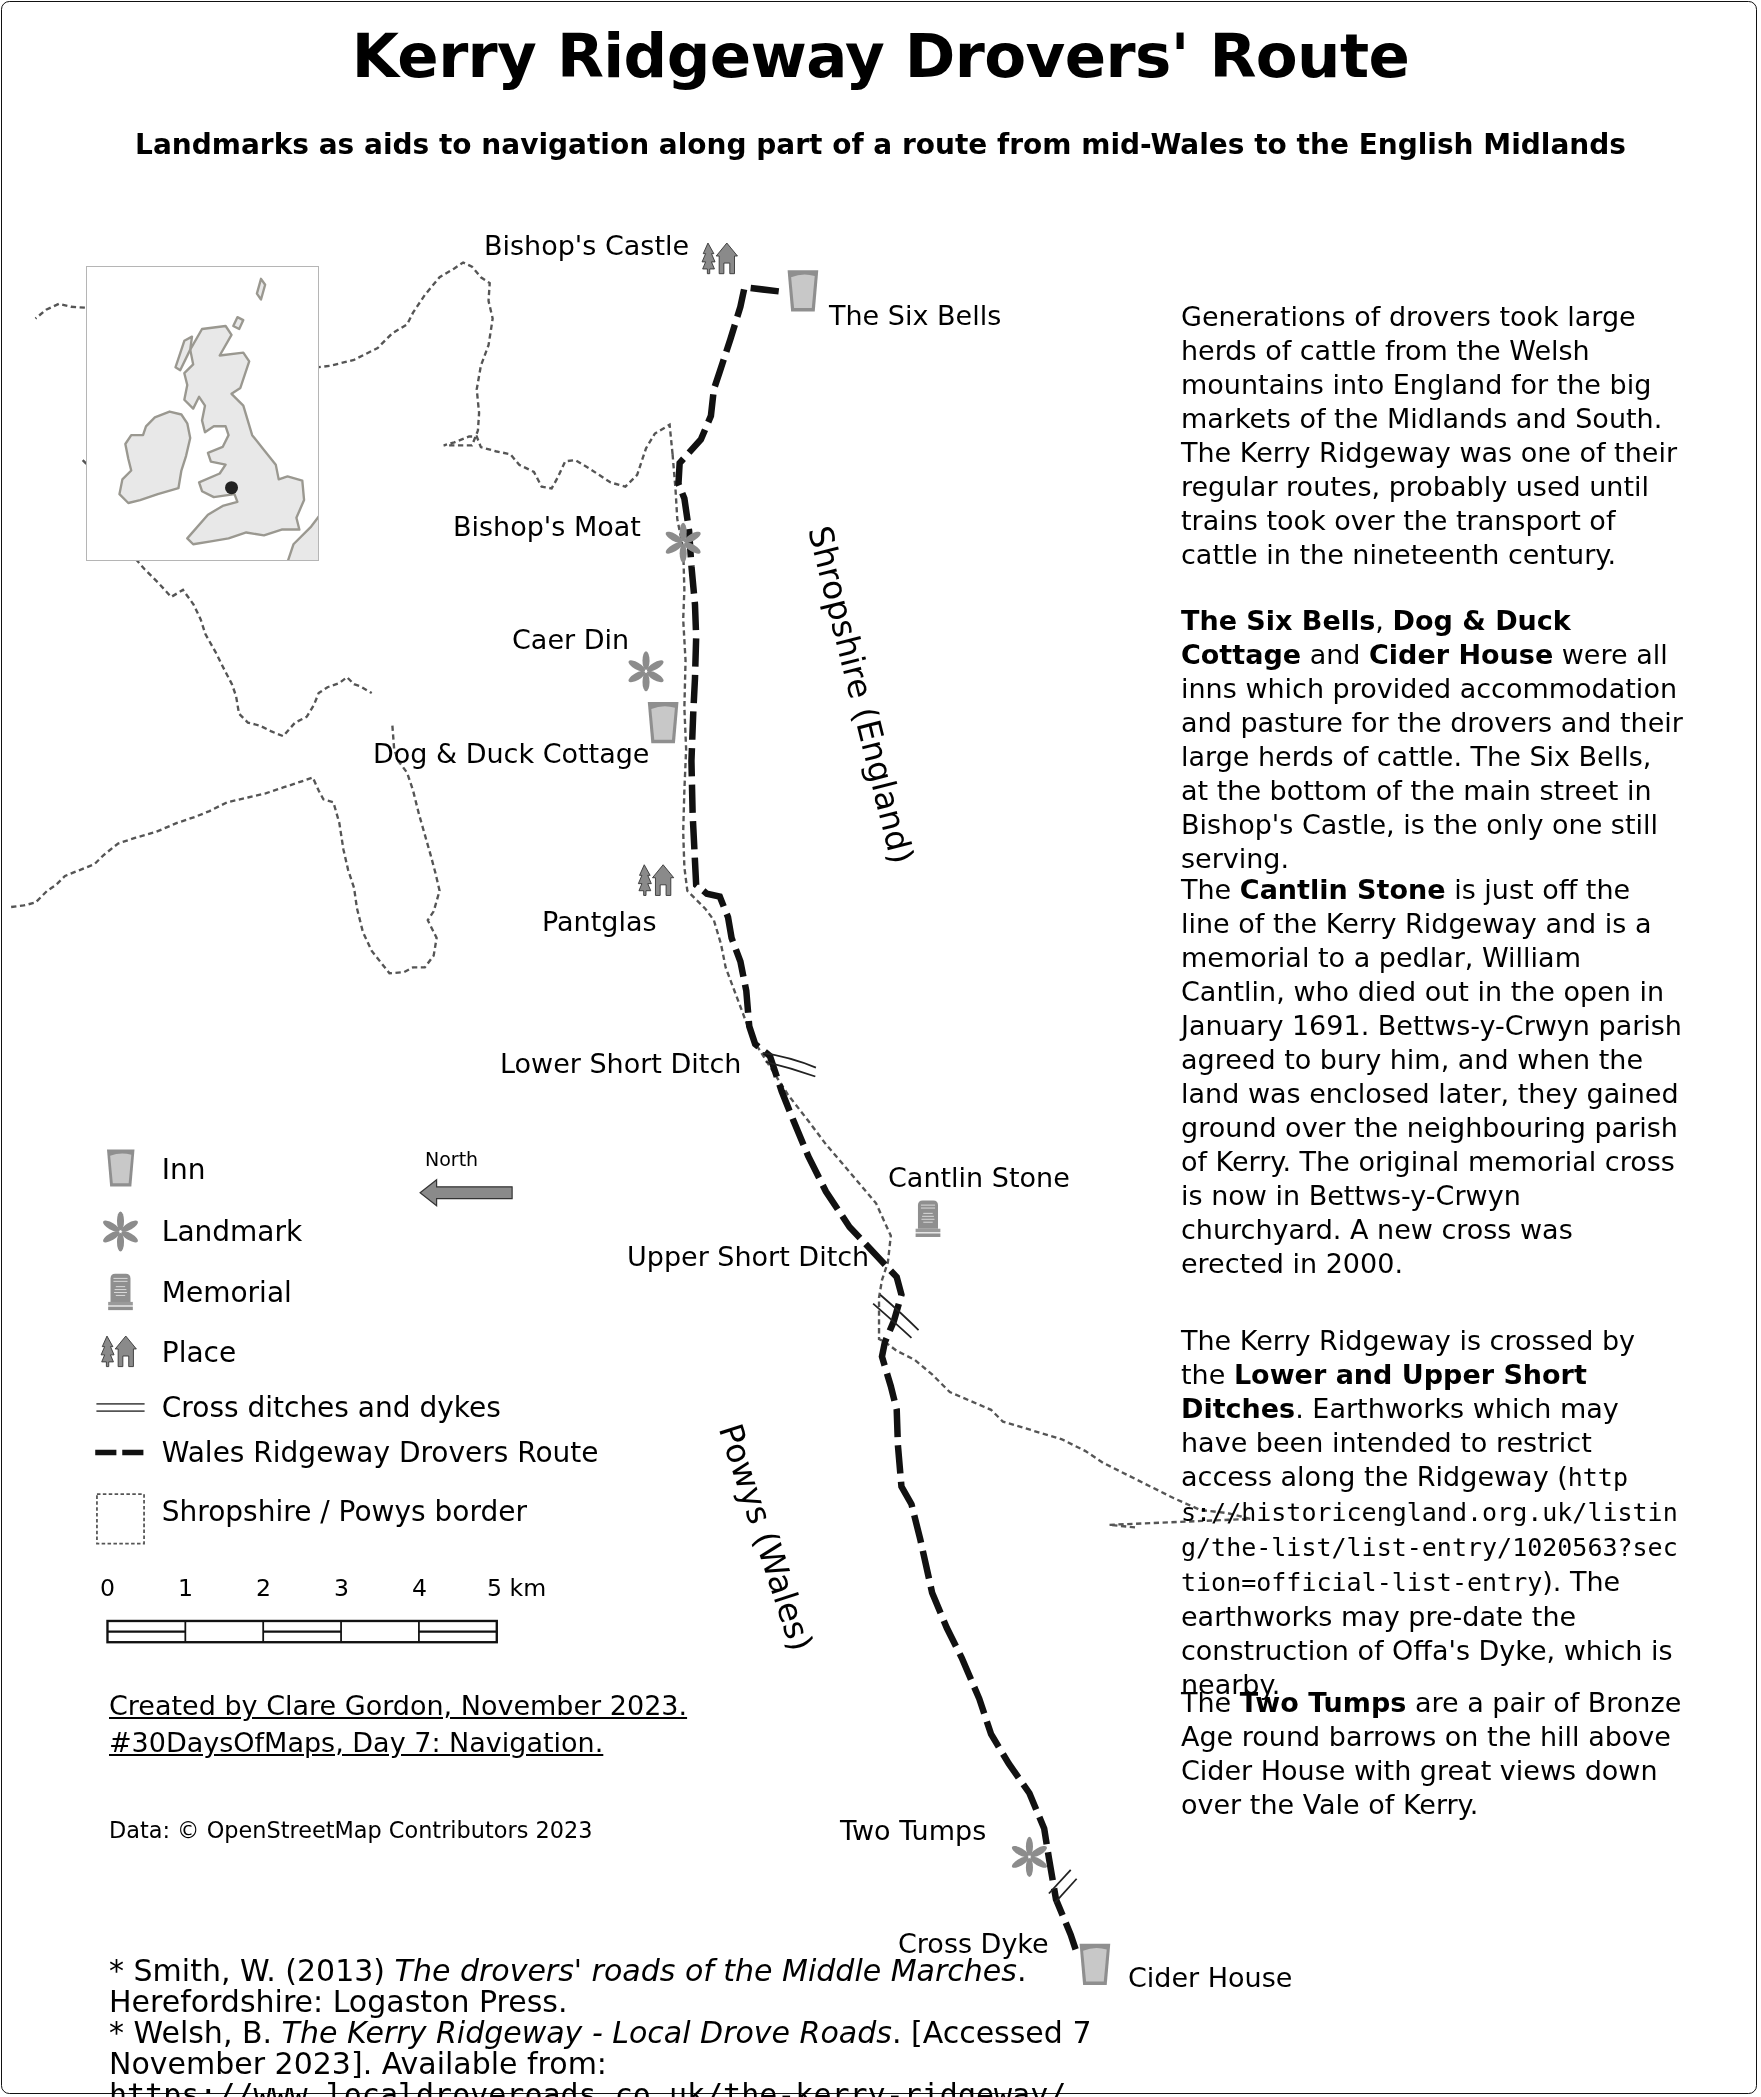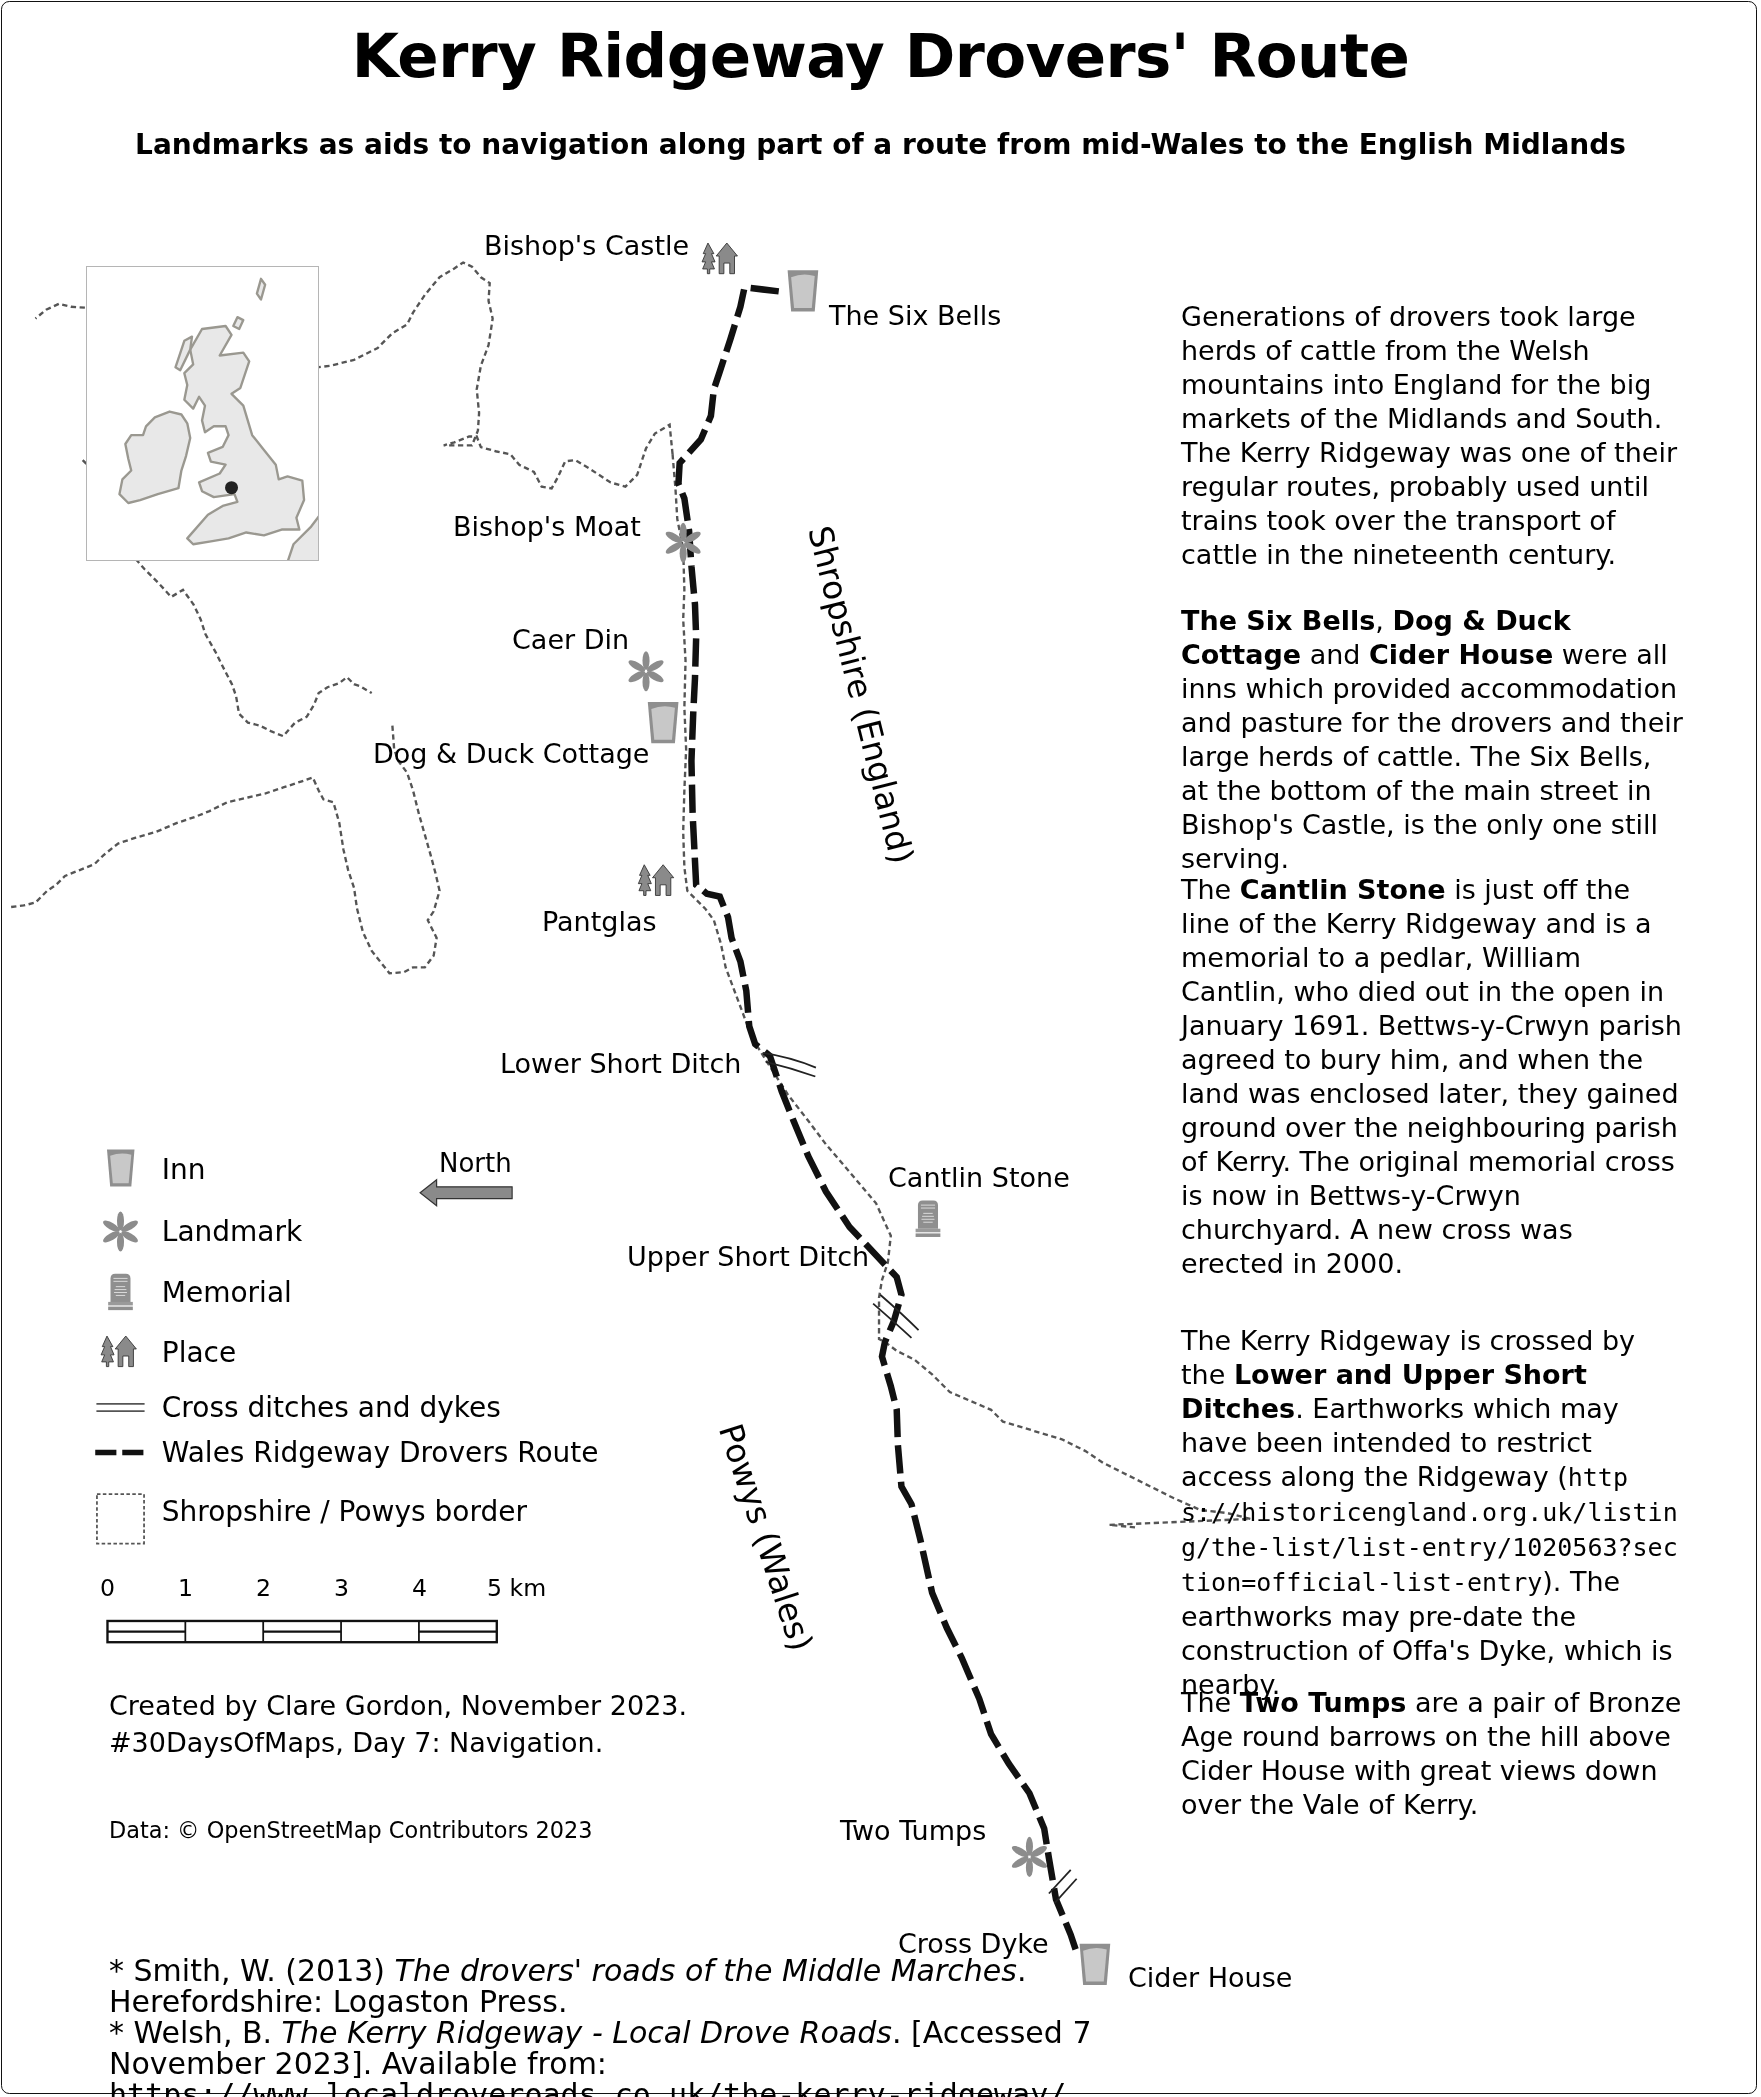--- a/index.html
+++ b/index.html
@@ -10,23 +10,23 @@
   .title { position: absolute; left: 0; width: 1761px; top: 20px; text-align: center;
            font-size: 61px; font-weight: bold; letter-spacing: -0.6px; }
   .subtitle { position: absolute; left: 0; width: 1761px; top: 128px; text-align: center;
               font-size: 28px; font-weight: bold; }
   svg.map { position: absolute; left: 0; top: 0; }
   .lbl { position: absolute; font-size: 27px; white-space: nowrap; }
   .rot { position: absolute; font-size: 33px; white-space: nowrap; transform-origin: 0 0; }
   .legend-row { position: absolute; left: 94px; height: 47px; display: flex; align-items: center; }
   .legend-icon { width: 53px; height: 47px; position: relative; }
   .legend-text { font-size: 28px; margin-left: 14.8px; white-space: nowrap; }
-  .north-label { position: absolute; left: 439px; top: 1148px; font-size: 26px; }
+  .north-label { position: absolute; left: 425px; top: 1148px; font-size: 19px; }
   .scale-num { position: absolute; top: 1574px; font-size: 23.6px; }
-  .credits { position: absolute; left: 109px; top: 1687px; font-size: 27px; line-height: 37px; }
+  .credits { position: absolute; left: 109px; top: 1687px; font-size: 27px; line-height: 37px; text-decoration: underline; }
   .data-line { position: absolute; left: 109px; top: 1817px; font-size: 22.4px; }
   .refs { position: absolute; left: 109px; top: 1955px; font-size: 30px; line-height: 31px; }
   .mono { font-family: "DejaVu Sans Mono", "Liberation Mono", monospace; }
   .narr { position: absolute; left: 1181px; width: 502px; font-size: 27px; line-height: 34px; }
   .narr p { margin: 0; }
   .inset { position: absolute; left: 86px; top: 266px; width: 233px; height: 295px;
            border: 1.2px solid #b5b5b5; background: #fff; box-sizing: border-box; overflow: hidden; }
 </style>
 </head>
 <body>

